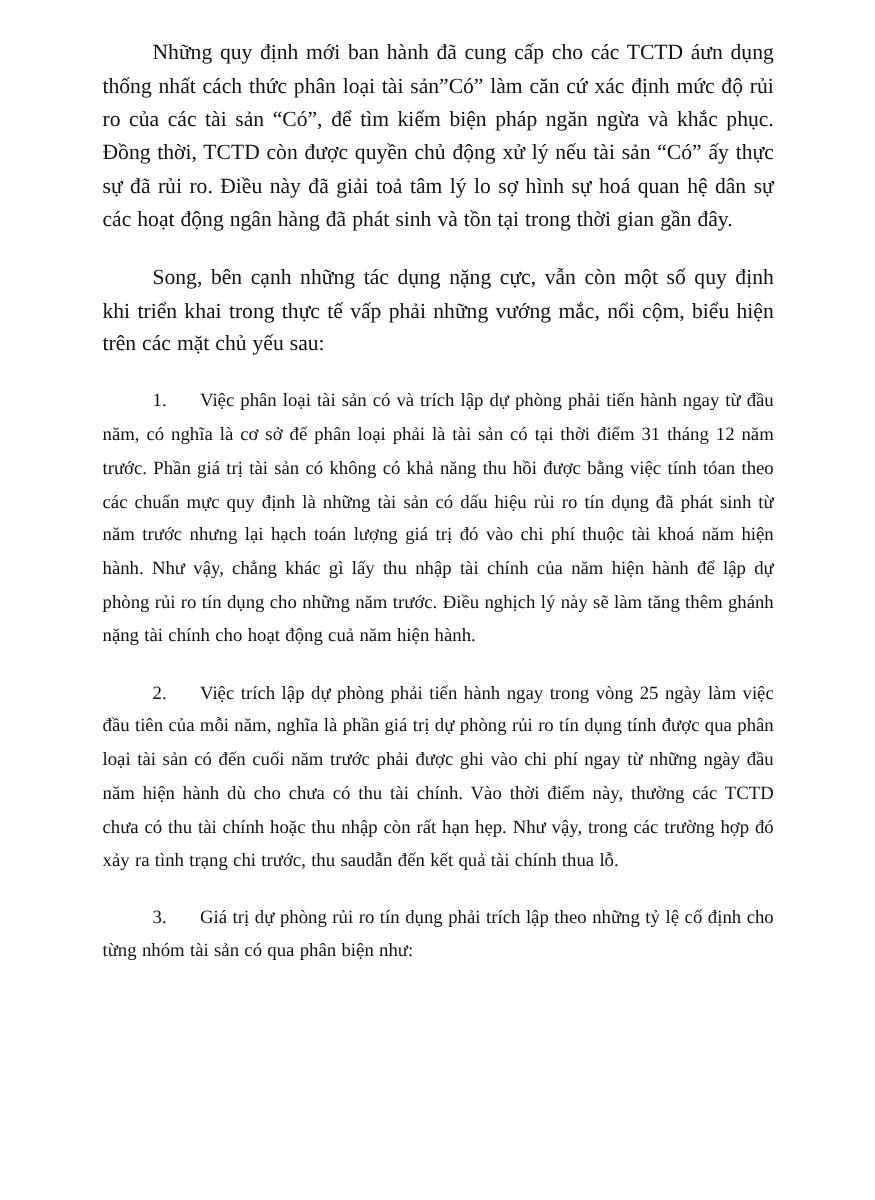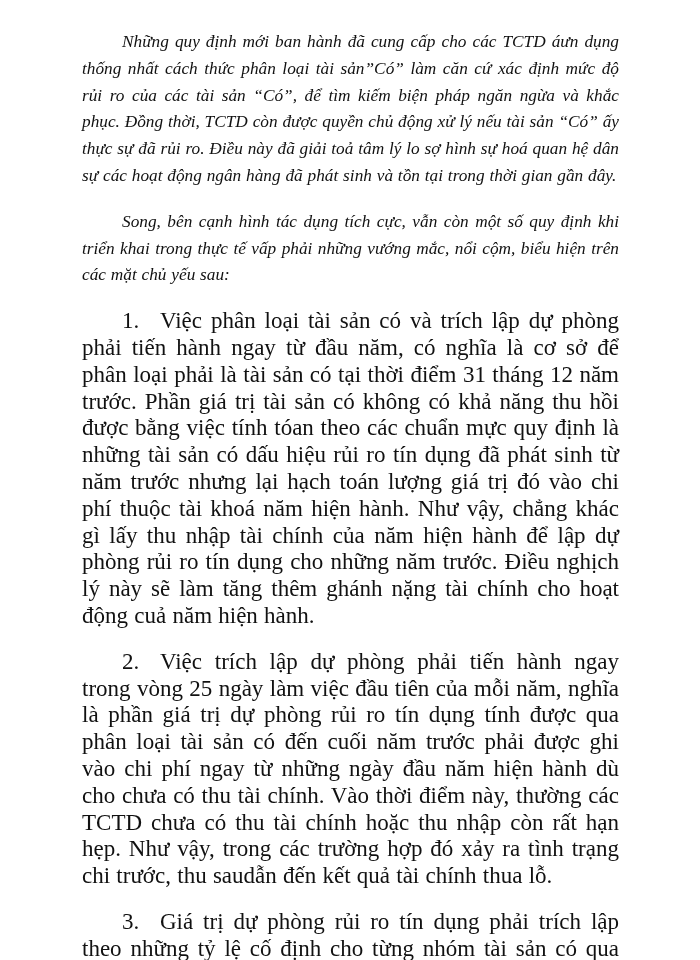--- a/index.html
+++ b/index.html
@@ -23,40 +23,39 @@
     }
     .para {
       font-size: 17.3px;
       line-height: 26.8px;
       text-align: justify;
       margin: 0 0 19px 0;
       word-spacing: 0.5px;
     }
     .para.indent {
       text-indent: 40px;
-      font-style: italic;
     }
     .item {
-      font-size: 23px;
+      font-size: 15px;
       line-height: 26.8px;
       text-align: justify;
       margin: 0 0 19px 0;
       word-spacing: 0.5px;
     }
     .item .num {
       display: inline-block;
       margin-left: 40px;
       width: 38px;
     }
   </style>
 </head>
 <body>
 
 <div class="page">
   <p class="para indent">Những quy định mới ban hành đã cung cấp cho các TCTD áưn dụng thống nhất cách thức phân loại tài sản”Có” làm căn cứ xác định mức độ rủi ro của các tài sản “Có”, để tìm kiếm biện pháp ngăn ngừa và khắc phục. Đồng thời, TCTD còn được quyền chủ động xử lý nếu tài sản “Có” ấy thực sự đã rủi ro. Điều này đã giải toả tâm lý lo sợ hình sự hoá quan hệ dân sự các hoạt động ngân hàng đã phát sinh và tồn tại trong thời gian gần đây.</p>
-  <p class="para indent">Song, bên cạnh hình tác dụng tích cực, vẫn còn một số quy định khi triển khai trong thực tế vấp phải những vướng mắc, nổi cộm, biểu hiện trên các mặt chủ yếu sau:</p>
+  <p class="para indent">Song, bên cạnh những tác dụng nặng cực, vẫn còn một số quy định khi triển khai trong thực tế vấp phải những vướng mắc, nổi cộm, biểu hiện trên các mặt chủ yếu sau:</p>
 
   <p class="item"><span class="num">1.</span><span>Việc phân loại tài sản có và trích lập dự phòng phải tiến hành ngay từ đầu năm, có nghĩa là cơ sở để phân loại phải là tài sản có tại thời điểm 31 tháng 12 năm trước. Phần giá trị tài sản có không có khả năng thu hồi được bằng việc tính tóan theo các chuẩn mực quy định là những tài sản có dấu hiệu rủi ro tín dụng đã phát sinh từ năm trước nhưng lại hạch toán lượng giá trị đó vào chi phí thuộc tài khoá năm hiện hành. Như vậy, chẳng khác gì lấy thu nhập tài chính của năm hiện hành để lập dự phòng rủi ro tín dụng cho những năm trước. Điều nghịch lý này sẽ làm tăng thêm ghánh nặng tài chính cho hoạt động cuả năm hiện hành.</span></p>
 
   <p class="item"><span class="num">2.</span><span>Việc trích lập dự phòng phải tiến hành ngay trong vòng 25 ngày làm việc đầu tiên của mỗi năm, nghĩa là phần giá trị dự phòng rủi ro tín dụng tính được qua phân loại tài sản có đến cuối năm trước phải được ghi vào chi phí ngay từ những ngày đầu năm hiện hành dù cho chưa có thu tài chính. Vào thời điểm này, thường các TCTD chưa có thu tài chính hoặc thu nhập còn rất hạn hẹp. Như vậy, trong các trường hợp đó xảy ra tình trạng chi trước, thu saudẫn đến kết quả tài chính thua lỗ.</span></p>
 
   <p class="item"><span class="num">3.</span><span>Giá trị dự phòng rủi ro tín dụng phải trích lập theo những tỷ lệ cố định cho từng nhóm tài sản có qua phân biện như:</span></p>
 </div>
 
 </body></html>

